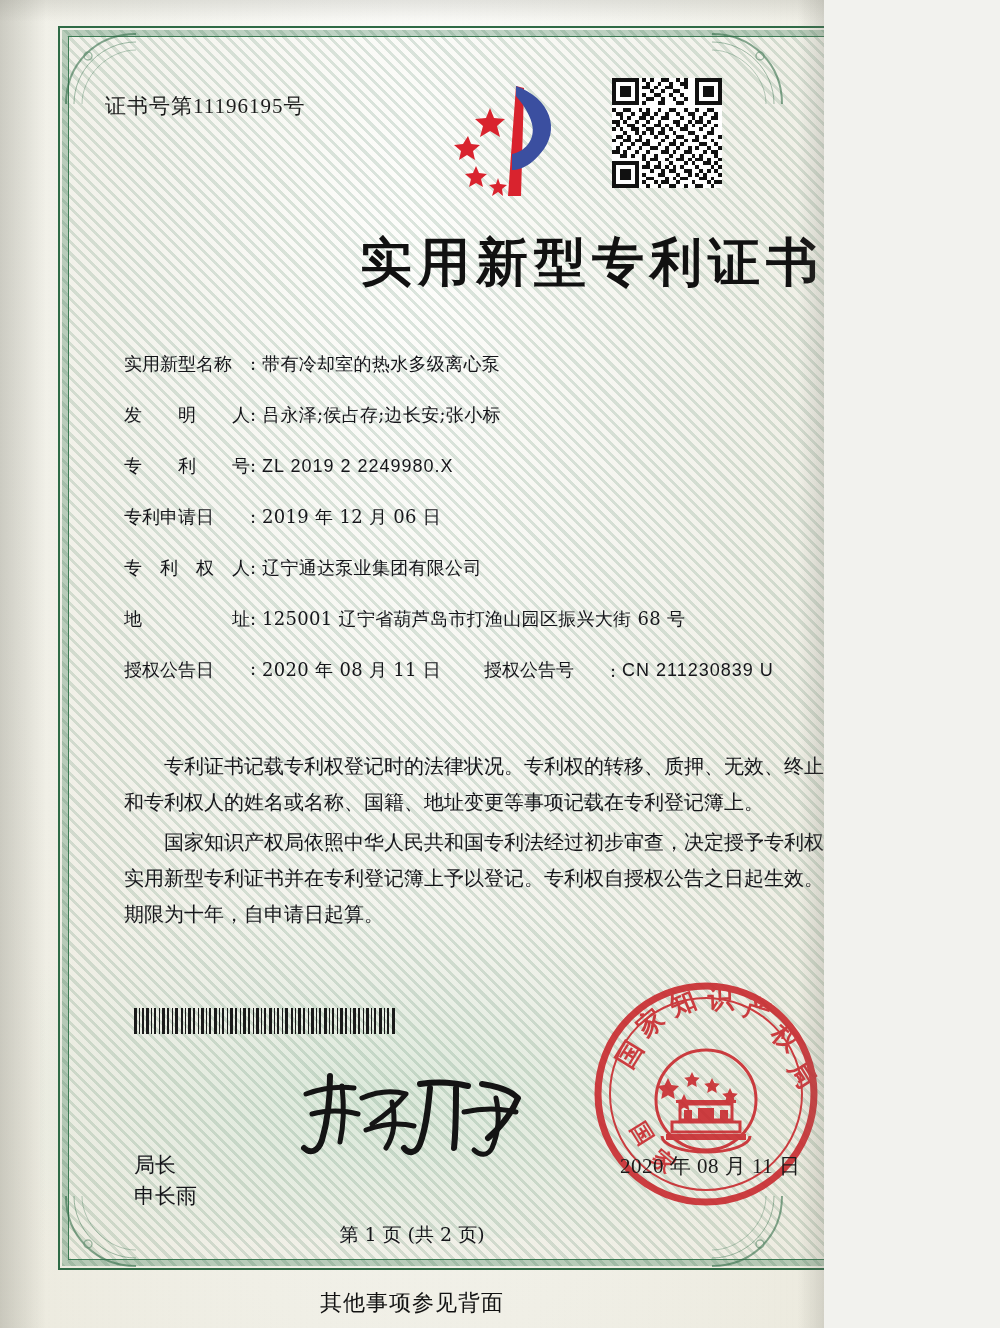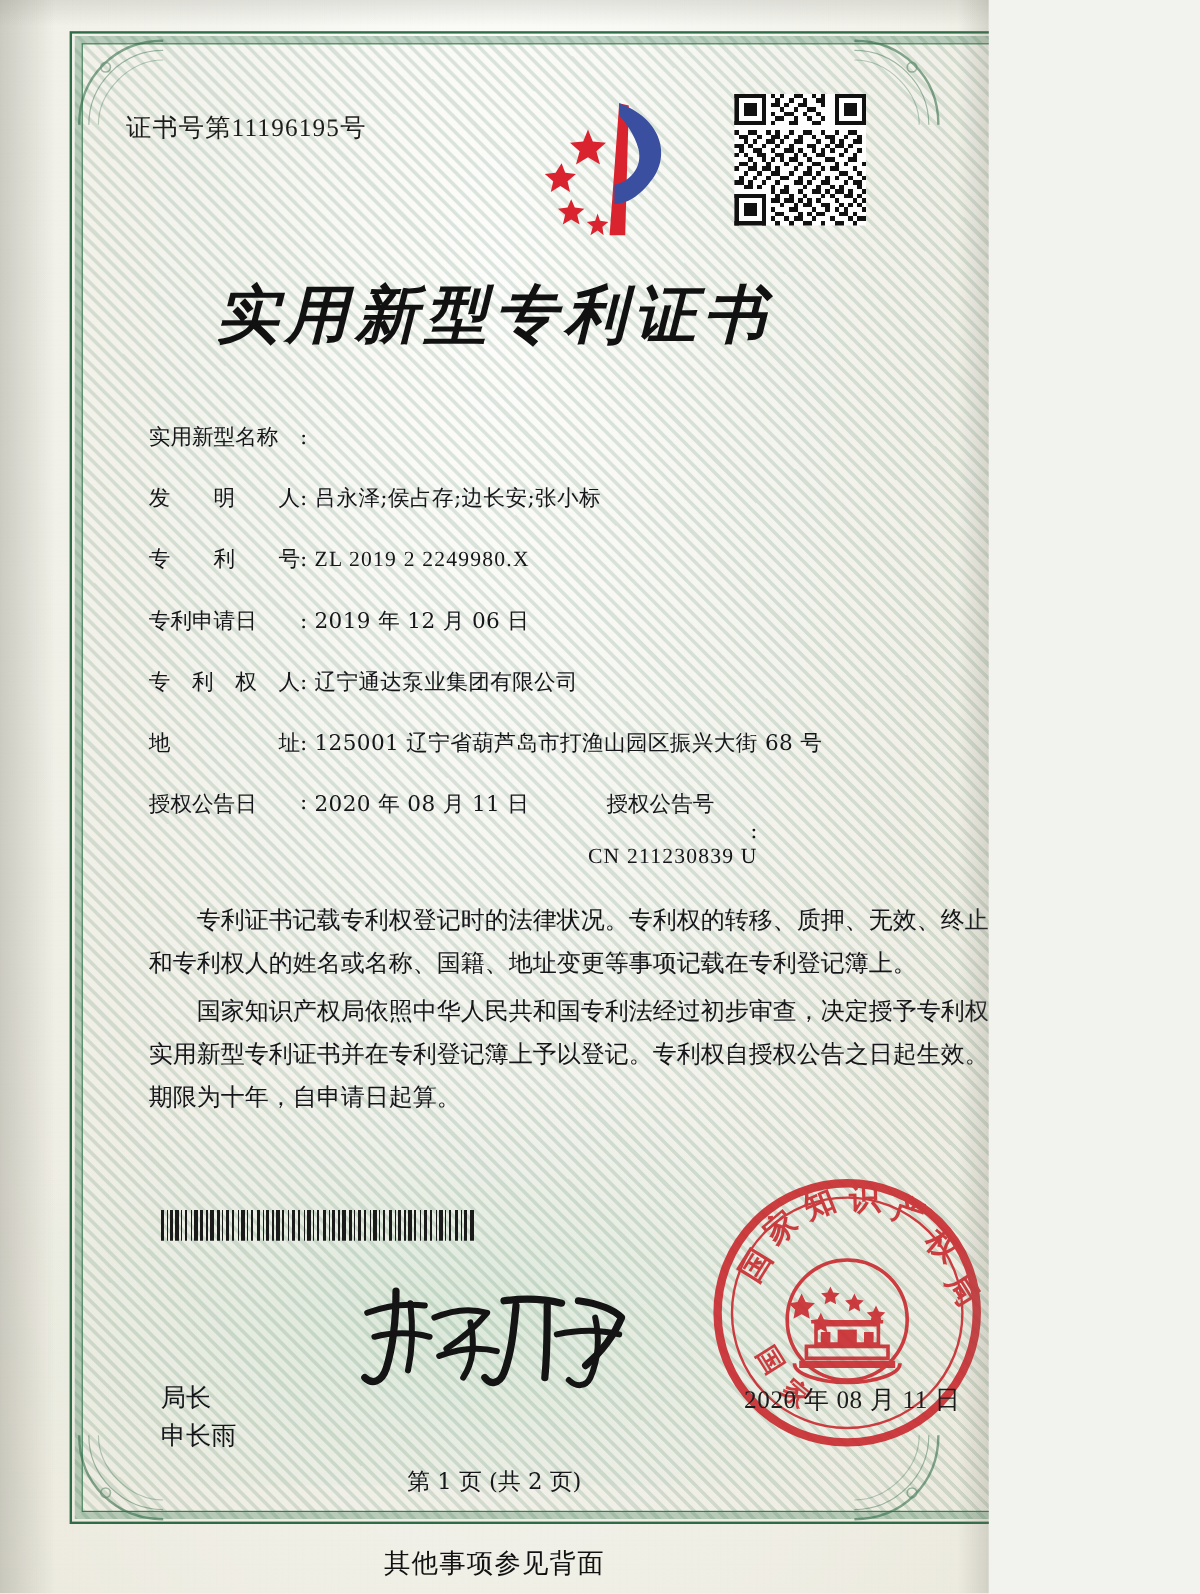--- a/index.html
+++ b/index.html
@@ -121,27 +121,26 @@
     right: 102px;
     top: 78px;
     width: 110px;
     height: 110px;
   }
 
   .title {
     position: absolute;
     left: 0; right: 0;
     top: 228px;
-    text-align: center;
+    text-align: right;
     font-size: 52px;
     font-weight: 700;
     letter-spacing: 6px;
     color: #111;
     font-family: "DejaVu Serif", serif;
-    font-style: italic;
   }
 
   .fields {
     position: absolute;
     left: 124px;
     top: 352px;
     width: 760px;
   }
   .field-row {
     display: flex;
@@ -163,30 +162,30 @@
   }
   .field-label.tight {
     display: inline-block;
     width: 126px;
   }
   .field-value {
     margin-left: 6px;
     letter-spacing: .3px;
   }
   .field-value.mono {
-    font-family: Liberation Serif, serif;
+    font-family: Liberation Sans, sans-serif;
     letter-spacing: 1px;
   }
 
   .row-split {
     display: flex;
     align-items: baseline;
   }
   .split-left { width: 360px; display:flex; align-items:flex-start;}
-  .split-right { display:flex; align-items:flex-end;flex-direction:column; }
+  .split-right { display:flex; align-items:center; }
 
   .paras {
     position: absolute;
     left: 124px;
     top: 748px;
     width: 760px;
     font-size: 20px;
     line-height: 36px;
     color: #15151a;
     font-family: "DejaVu Serif", serif;
@@ -559,20 +558,21 @@
     </svg>
   </div>
 
   <div class="title">实用新型专利证书</div>
 
   <div class="fields">
 
     <div class="field-row">
       <span class="field-label tight">实用新型名称</span>
       <span>:</span>
+      <span class="field-value">带有冷却室的热水多级离心泵</span>
     </div>
 
     <div class="field-row">
       <span class="field-label spread">发明人</span>
       <span>:</span>
       <span class="field-value">吕永泽;侯占存;边长安;张小标</span>
     </div>
 
     <div class="field-row">
       <span class="field-label spread">专利号</span>

